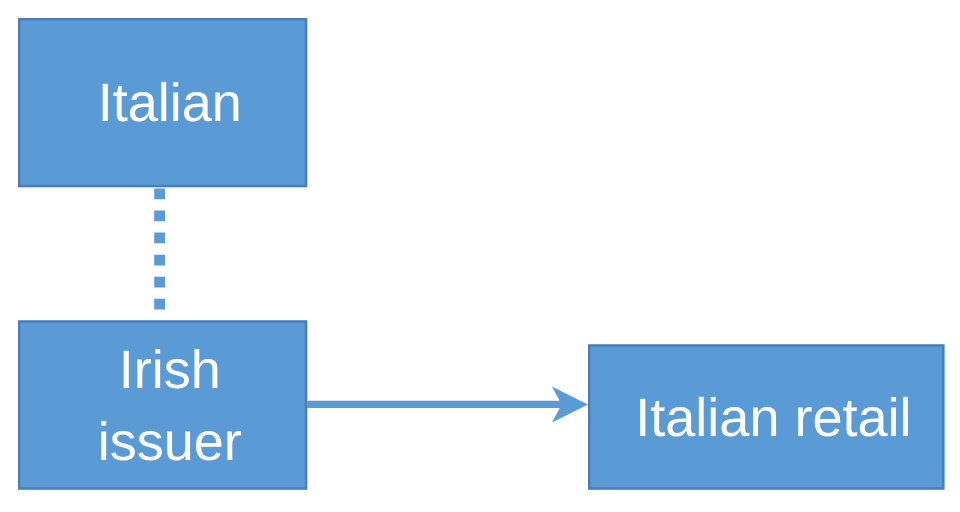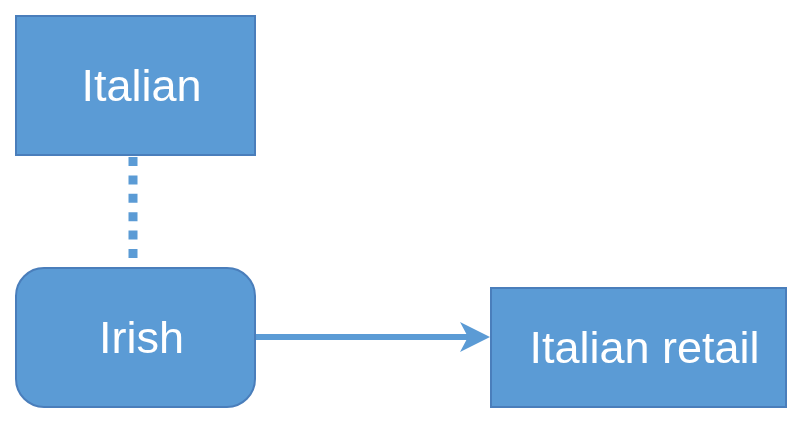--- a/index.html
+++ b/index.html
@@ -28,21 +28,21 @@
     flex-direction: column;
     align-items: center;
     justify-content: center;
     text-align: center;
     font-size: 45px;
     line-height: 60px;
     font-weight: 400;
     padding-left: 12px;
   }
   #box-italian-bank   { left: 15px;  top: 15px;  width: 241px; height: 141px; }
-  #box-irish-issuer   { left: 15px;  top: 267px; width: 241px; height: 141px; border-radius: 29px; }
+  #box-irish-issuer   { left: 15px;  top: 267px; width: 241px; height: 141px; }
   #box-italian-retail { left: 490px; top: 267px; width: 297px; height: 121px; margin-top: 20px; }
   .connector-layer {
     position: absolute;
     left: 0; top: 0;
     width: 800px; height: 427px;
     pointer-events: none;
   }
   .connector-dotted {
     stroke: var(--connector);
     stroke-width: 9;
@@ -69,19 +69,20 @@
     <line class="connector-solid" x1="256" y1="337" x2="470" y2="337"></line>
     <polygon class="arrowhead" points="490,337 460,322 468,337 460,352"></polygon>
   </svg>
 
   <div class="diagram-box" id="box-italian-bank">
     <div>Italian</div>
   </div>
 
   <div class="diagram-box" id="box-irish-issuer">
     <div>Irish</div>
+    <div>issuer</div>
   </div>
 
   <div class="diagram-box" id="box-italian-retail">
     <div>Italian retail</div>
   </div>
 
 </div>
 
 </body></html>

